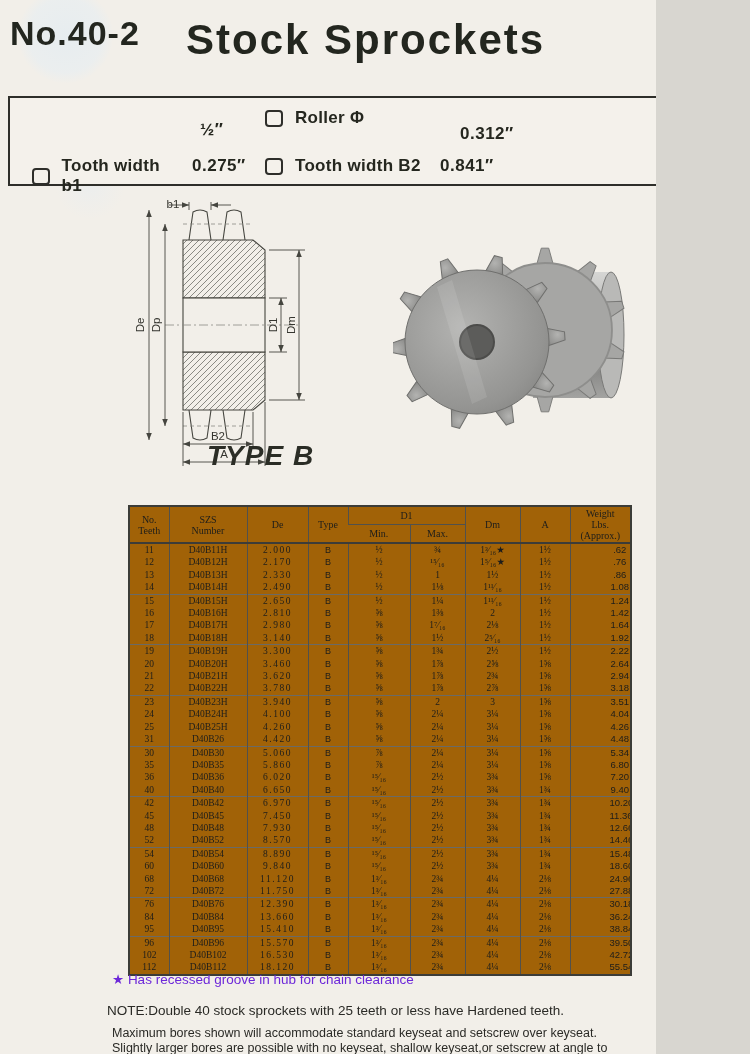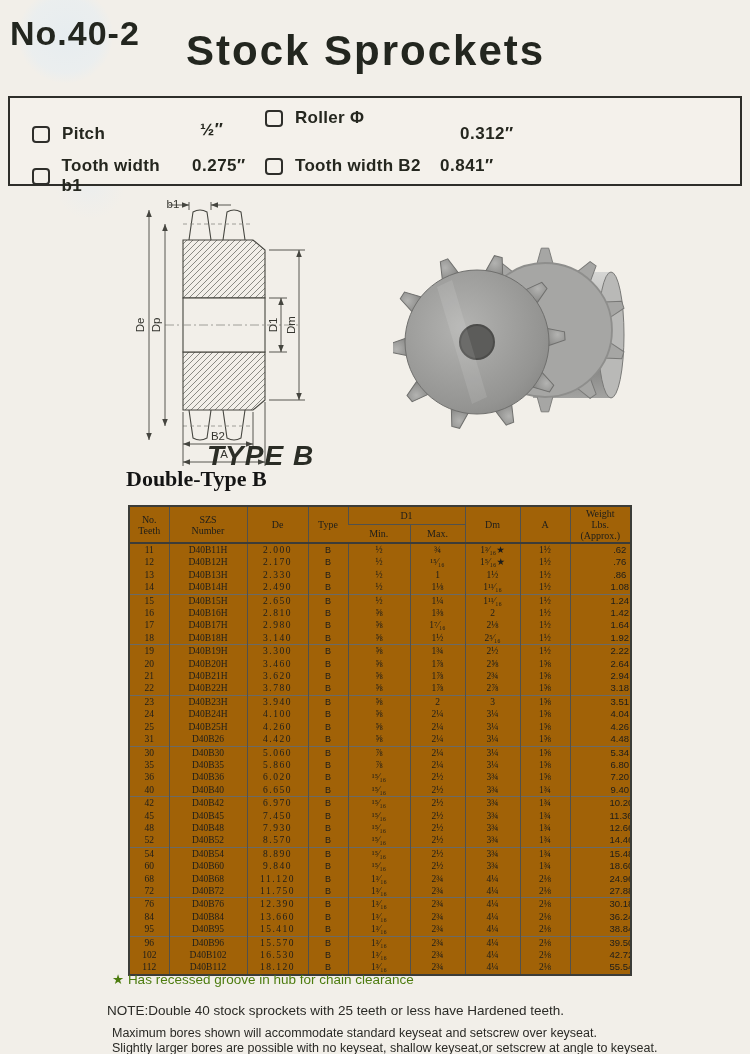--- a/index.html
+++ b/index.html
@@ -1,23 +1,23 @@
 <!DOCTYPE html>
 <html><head>
 <meta charset="utf-8">
 <style>
   html,body{margin:0;padding:0;background:#d8d6d0;}
-  .page{position:relative;width:750px;height:1054px;background:#f2efe9;overflow:hidden;
+  .page{position:relative;width:656px;height:1054px;background:#f2efe9;overflow:hidden;
         font-family:"Liberation Sans",sans-serif;color:#25271f;}
   .watermark{position:absolute;left:18px;top:-12px;width:95px;height:95px;border-radius:50%;
         background:radial-gradient(circle,#e4ecf1 0%,#e9eef0 55%,rgba(242,239,233,0) 72%);opacity:.8;}
   .watermark2{position:absolute;left:55px;top:150px;width:70px;height:70px;border-radius:50%;
         background:radial-gradient(circle,#e8edf0 0%,rgba(242,239,233,0) 70%);opacity:.6;}
   .catalog-no{position:absolute;left:10px;top:14px;font-size:34px;font-weight:bold;letter-spacing:1px;color:#23261f;}
-  .page-title{position:absolute;left:186px;top:16px;font-size:42px;font-weight:bold;letter-spacing:2px;color:#23261f;margin-top:11px;}
+  .page-title{position:absolute;left:186px;top:16px;font-size:42px;font-weight:bold;letter-spacing:2px;color:#23261f;}
   .spec-box{position:absolute;left:8px;top:96px;width:730px;height:86px;border:2px solid #2e2e2a;background:#f4f1eb;}
   .spec-item{position:absolute;display:flex;align-items:center;gap:12px;}
   .chk{display:inline-block;width:14px;height:13px;border:2px solid #2e2e2a;border-radius:4px;background:#f4f1eb;}
   .spec-label{font-size:17px;font-weight:bold;letter-spacing:.3px;}
   .spec-value{font-size:17px;font-weight:bold;letter-spacing:.5px;}
   .frac{font-size:19px;}
   .drawing{position:absolute;left:103px;top:198px;}
   .photo{position:absolute;left:393px;top:222px;}
   .type-label{position:absolute;left:207px;top:440px;font-size:28px;font-style:italic;font-weight:bold;letter-spacing:1px;color:#2b2d26;}
   .section-heading{position:absolute;left:126px;top:466px;font-family:"Liberation Serif",serif;font-size:22px;font-weight:bold;color:#141414;}
@@ -30,39 +30,35 @@
   table.sprk th:first-child,table.sprk td:first-child{border-left:none;}
   table.sprk thead{border-bottom:2px solid #3c3c38;}
   table.sprk thead tr.sub th{border-top:1px solid #51514d;}
   table.sprk tr.group-start td{border-top:1px solid #6a6a66;}
   .c-teeth{width:40px;} .c-szs{width:78px;} .c-de{width:61px;} .c-type{width:40px;}
   .c-min{width:62px;} .c-max{width:55px;} .c-dm{width:55px;} .c-a{width:50px;} .c-w{width:61px;}
   table.sprk td.sans{font-family:"Liberation Sans",sans-serif;font-size:9px;}
   table.sprk td.spread{letter-spacing:1.5px;}
   table.sprk td.wt{font-family:"Liberation Sans",sans-serif;font-size:9.5px;padding-left:39px;}
   .small-head{font-size:8.5px;line-height:9.5px;}
-  .foot-star{position:absolute;left:112px;top:971px;font-size:13.5px;color:#4d7c0f;}
+  .foot-star{position:absolute;left:112px;top:971px;font-size:13.5px;color:#6d28d9;}
   .foot-note{position:absolute;left:107px;top:1003px;font-size:13.5px;color:#2a2a26;}
   .foot-lines{position:absolute;left:112px;top:1026px;font-size:12.5px;line-height:15px;color:#2a2a26;}
 </style>
 </head>
 <body>
 
 <div class="page">
   <div class="watermark"></div>
   <div class="watermark2"></div>
 
   <div class="catalog-no">No.40-2</div>
   <div class="page-title">Stock Sprockets</div>
 
   <div class="spec-box">
-    <div class="spec-item" style="left:22px;top:26px;width:160px;">
-      <span class="chk"></span>
-      <span class="spec-label">Pitch</span>
-    </div>
     <div class="spec-item frac" style="left:190px;top:22px;">
       <span class="spec-value">½″</span>
     </div>
     <div class="spec-item" style="left:255px;top:10px;width:170px;">
       <span class="chk"></span>
       <span class="spec-label">Roller Φ</span>
     </div>
     <div class="spec-item" style="left:450px;top:26px;justify-content:flex-end;">
       <span class="spec-value">0.312″</span>
     </div>
@@ -195,21 +191,20 @@
         <circle r="72" stroke="none"></circle>
       </g>
       <circle r="72" fill="none" stroke="#6f6f6d" stroke-width="1"></circle>
       <circle r="17" fill="#5c5c5a"></circle>
       <circle r="17" fill="none" stroke="#4c4c4a" stroke-width="2"></circle>
       <path d="M-40,-55 L-25,-62 L10,55 L-5,62 Z" fill="#ffffff" opacity="0.10"></path>
     </g>
   </svg>
 
   <div class="type-label">TYPE B</div>
-  <div class="section-heading">Double-Type B</div>
 
   <div class="tbl-wrap">
     <table class="sprk">
       <colgroup>
         <col class="c-teeth">
           <col class="c-szs">
           <col class="c-de">
           <col class="c-type">
         <col class="c-min">
           <col class="c-max">

